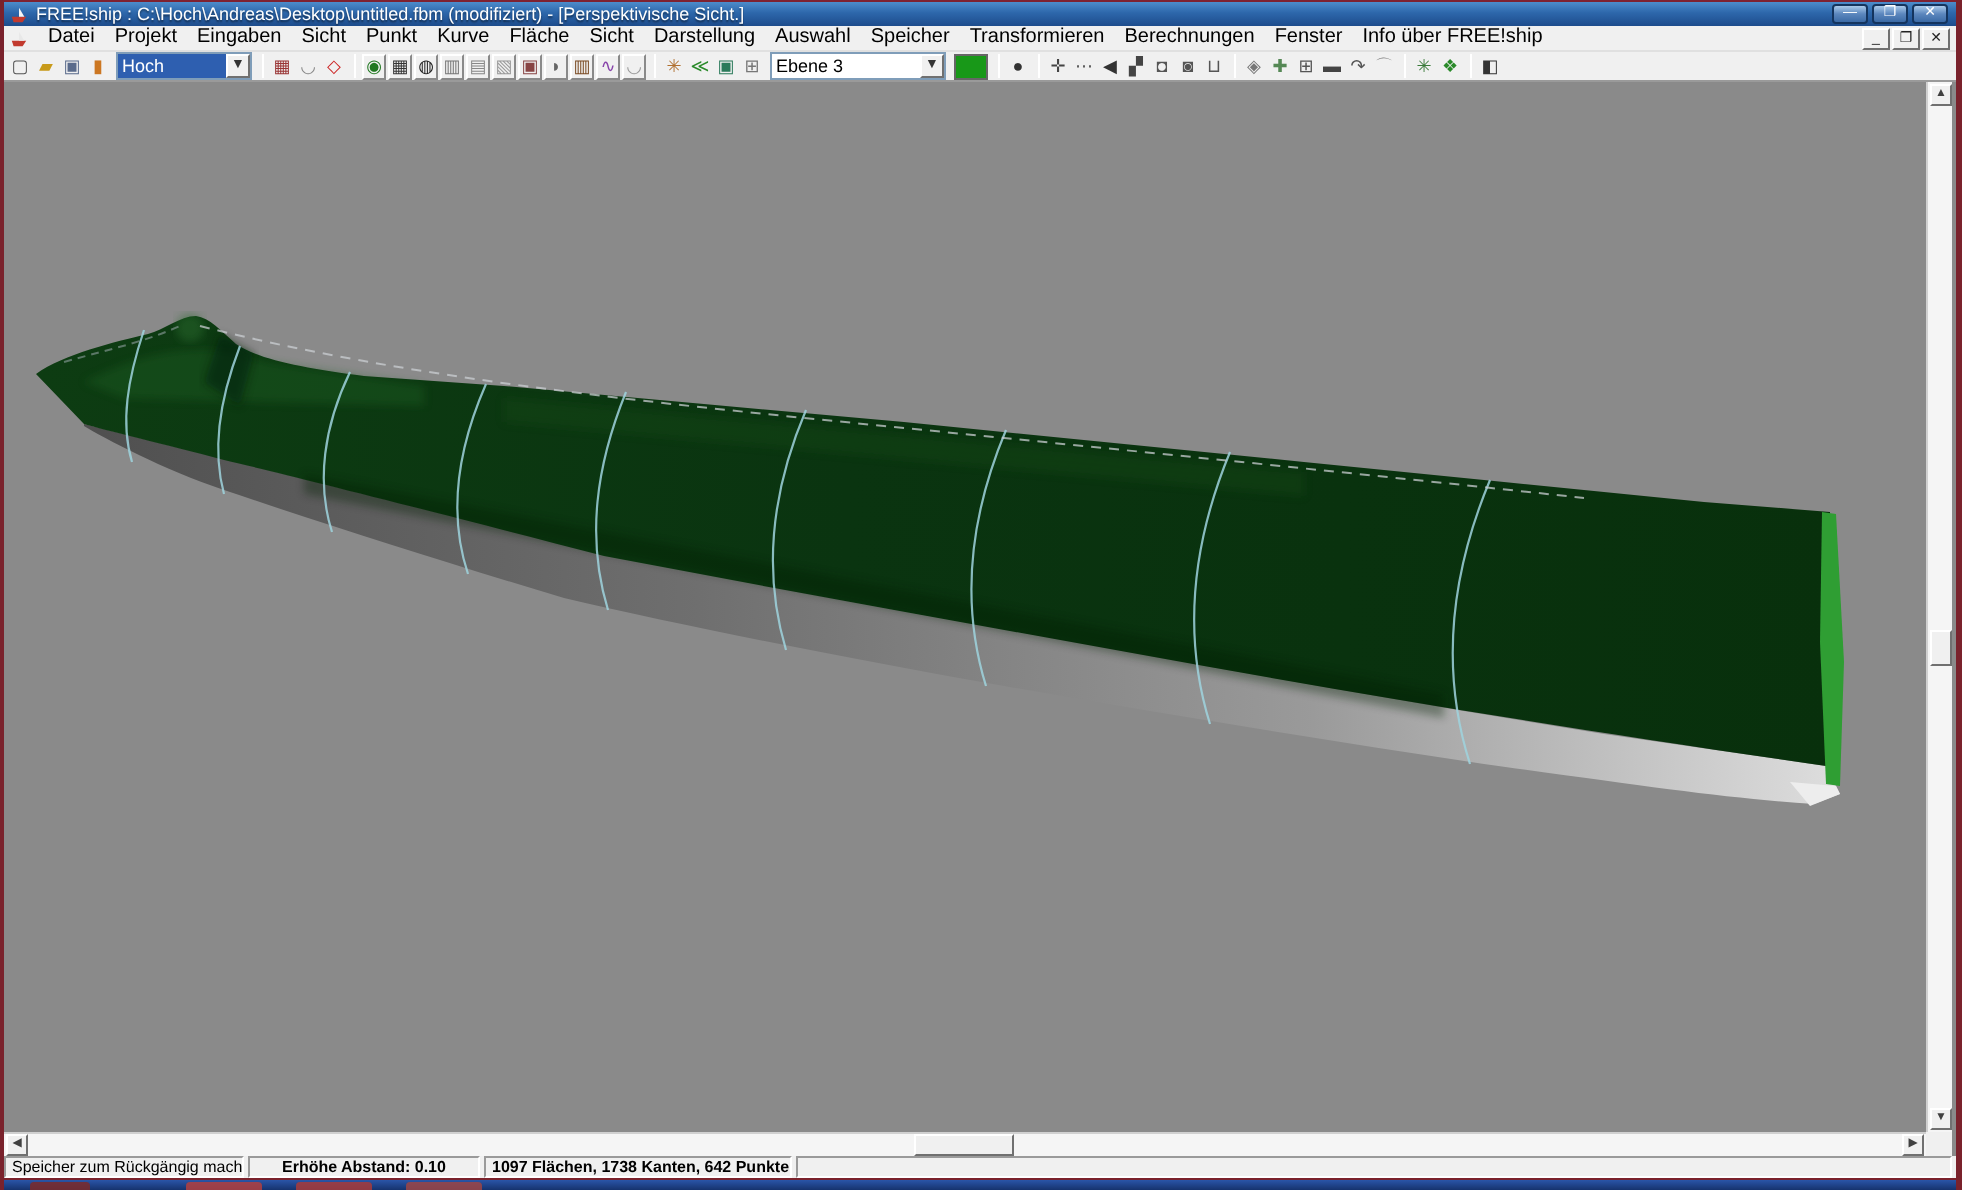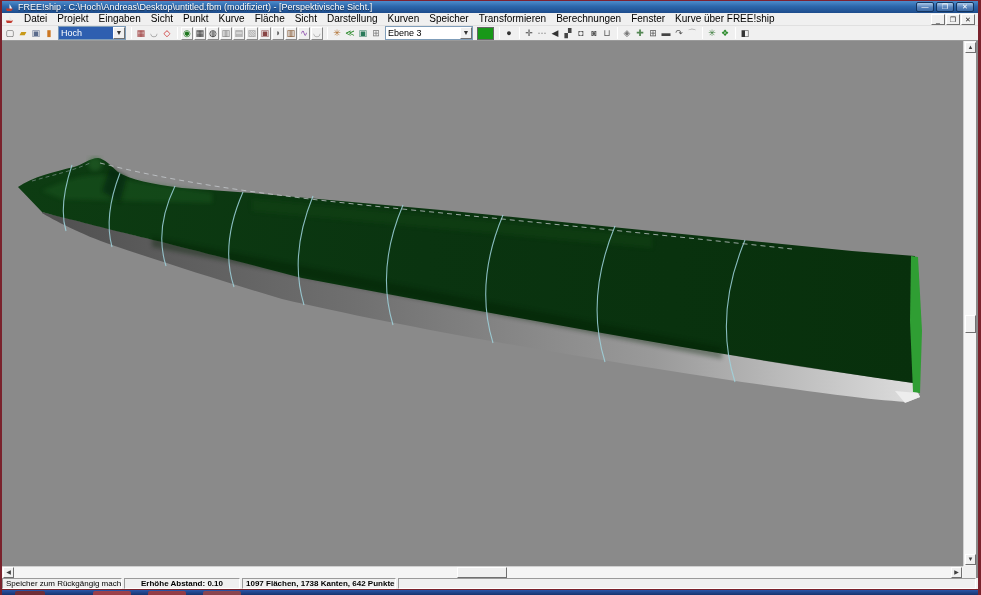--- a/index.html
+++ b/index.html
@@ -91,26 +91,26 @@
   <div id="menu-items" style="display:flex;">
       <span class="menu-item">Datei</span>
       <span class="menu-item">Projekt</span>
       <span class="menu-item">Eingaben</span>
       <span class="menu-item">Sicht</span>
       <span class="menu-item">Punkt</span>
       <span class="menu-item">Kurve</span>
       <span class="menu-item">Fläche</span>
       <span class="menu-item">Sicht</span>
       <span class="menu-item">Darstellung</span>
-      <span class="menu-item">Kurven</span>
+      <span class="menu-item">Auswahl</span>
       <span class="menu-item">Speicher</span>
       <span class="menu-item">Transformieren</span>
       <span class="menu-item">Berechnungen</span>
       <span class="menu-item">Fenster</span>
-      <span class="menu-item">Kurve über FREE!ship</span>
+      <span class="menu-item">Info über FREE!ship</span>
     </div>
   <div id="mdi-controls">
       <div class="mdibtn">_</div>
       <div class="mdibtn">❐</div>
       <div class="mdibtn">✕</div>
     </div>
 </div>
 
 <div id="toolbar">
     <div class="tbtn" style="color: rgb(85, 85, 85);">▢</div>

